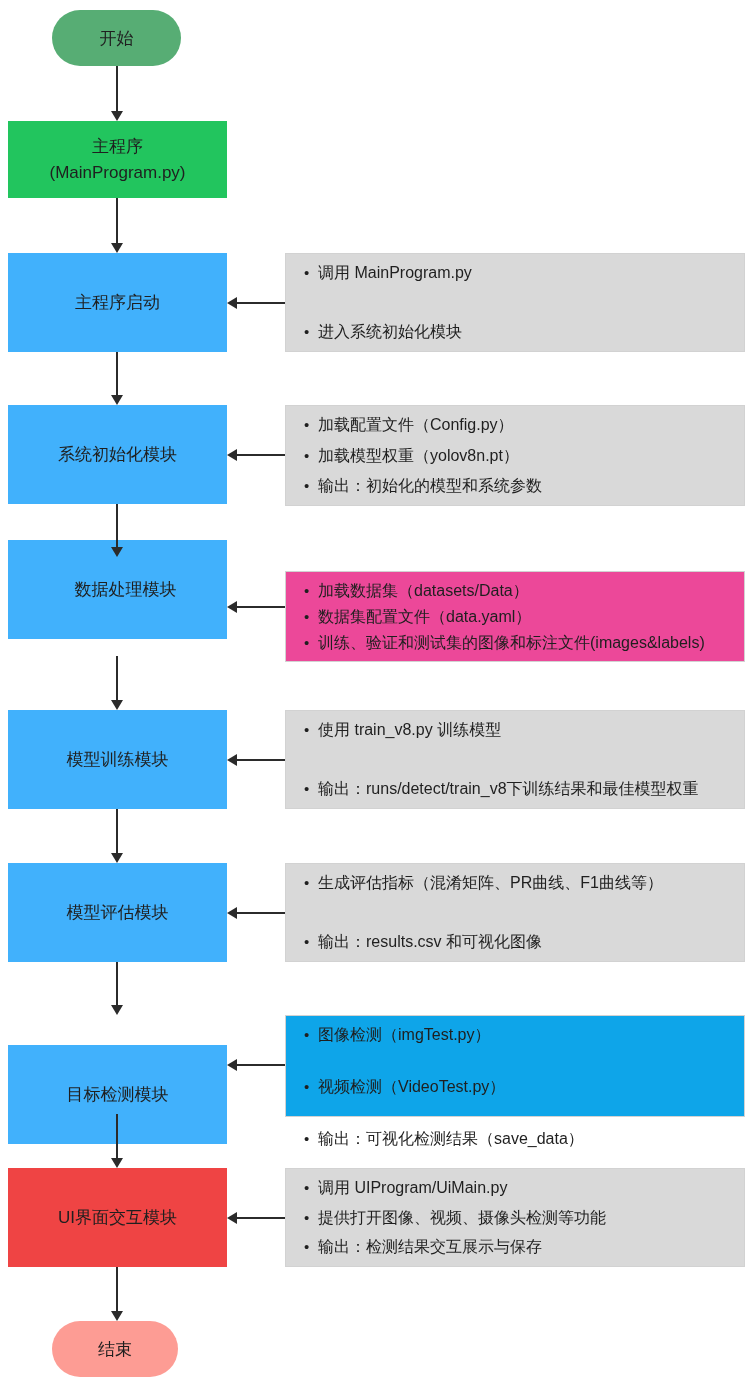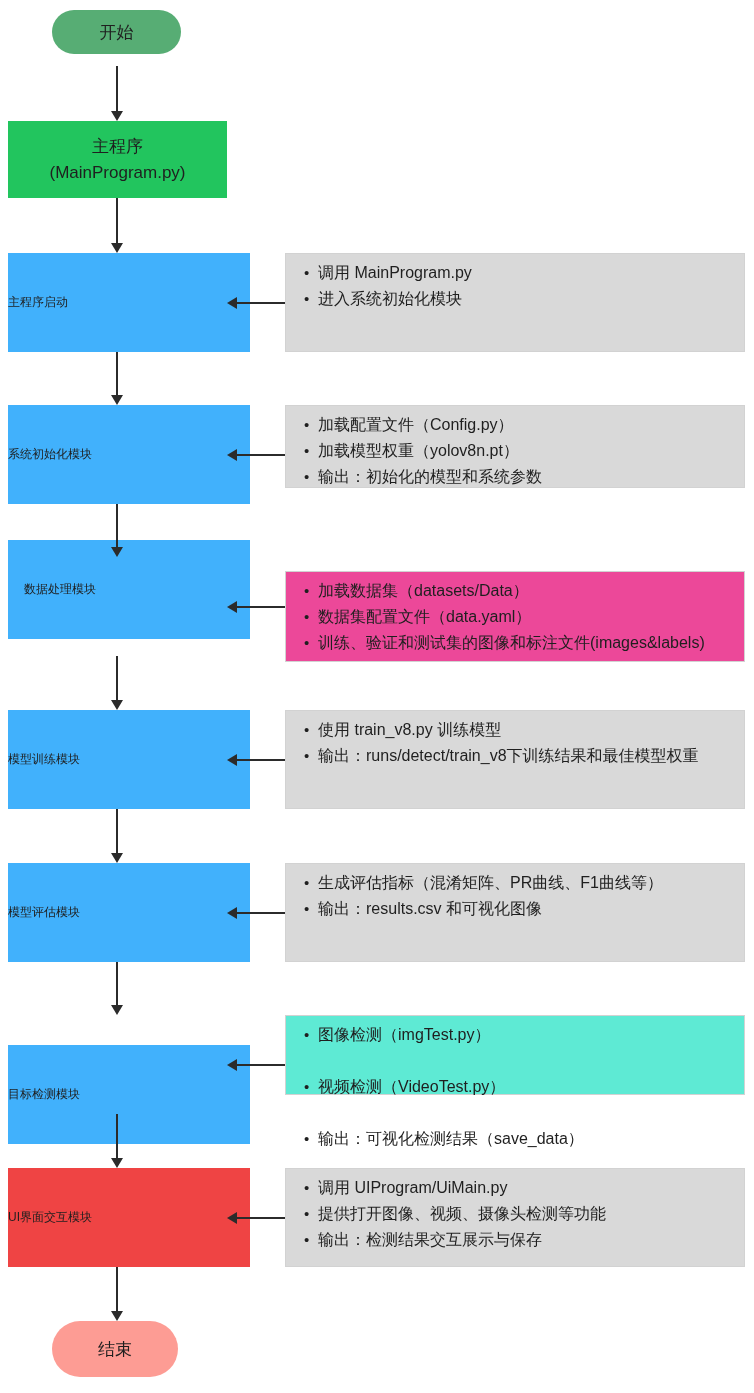--- a/index.html
+++ b/index.html
@@ -6,31 +6,31 @@
   #canvas{
     position:relative;width:754px;height:1393px;background:#ffffff;
     font-family:"Liberation Sans","DejaVu Sans",sans-serif;color:#1f1f1f;overflow:hidden;
   }
   .node{
     position:absolute;display:flex;align-items:center;justify-content:center;
     text-align:center;box-sizing:border-box;font-size:17px;
   }
   .pill{border-radius:29px;}
   .process-box{
-    position:absolute;left:8px;width:242px;display:flex;align-items:center;
-    text-align:center;box-sizing:border-box;font-size:12px;
+    position:absolute;left:8px;width:219px;display:flex;align-items:center;
+    justify-content:center;text-align:center;box-sizing:border-box;font-size:17px;
   }
   .main-box{
     position:absolute;left:8px;width:219px;display:flex;flex-direction:column;
     align-items:center;justify-content:center;text-align:center;box-sizing:border-box;
     font-size:17px;line-height:26px;
   }
   .note-box{
     position:absolute;left:285px;width:460px;display:flex;flex-direction:column;
-    justify-content:flex-start;box-sizing:border-box;padding:6px 12px 6px 32px;
+    justify-content:space-between;box-sizing:border-box;padding:6px 12px 6px 32px;
     font-size:16px;line-height:26px;border:1px solid #d2d2d2;
   }
   .note-line{position:relative;white-space:nowrap;}
   .note-line::before{content:"\2022";position:absolute;left:-14px;font-size:15px;}
   .vline{position:absolute;width:2px;}
   .hline{position:absolute;height:2px;}
   .arrow-down{
     position:absolute;width:0;height:0;
     border-left:6px solid transparent;border-right:6px solid transparent;
     border-top:10px solid #2b2b2b;
@@ -39,41 +39,41 @@
     position:absolute;width:0;height:0;
     border-top:6px solid transparent;border-bottom:6px solid transparent;
     border-right:10px solid #2b2b2b;
   }
 </style>
 </head>
 <body>
 
 <div id="canvas">
 
-  <div class="node pill" id="start-node" style="left: 52px; top: 10px; width: 129px; height: 44px; background: rgb(87, 173, 116);">
+  <div class="node pill" id="start-node" style="left: 52px; top: 10px; width: 129px; height: 56px; background: rgb(87, 173, 116);">
     <span>开始</span>
   </div>
 
   <div class="main-box" id="main-box" style="top: 121px; height: 77px; background: #22c55e;">
     <span>主程序</span>
     <span>(MainProgram.py)</span>
   </div>
 
   <div id="rows">
       <div class="process-box" style="top: 253px; height: 99px; background: rgb(65, 177, 252);">
         <div class="">主程序启动</div>
       </div>
       <div class="note-box" style="top: 253px; height: 99px; background: rgb(217, 217, 217);">
         <div class="note-line">调用 MainProgram.py</div>
         <div class="note-line">进入系统初始化模块</div>
       </div>
       <div class="process-box" style="top: 405px; height: 99px; background: rgb(65, 177, 252);">
         <div class="">系统初始化模块</div>
       </div>
-      <div class="note-box" style="top: 405px; height: 83px; background: rgb(217, 217, 217);">
+      <div class="note-box" style="top: 405px; height: 101px; background: rgb(217, 217, 217);">
         <div class="note-line">加载配置文件（Config.py）</div>
         <div class="note-line">加载模型权重（yolov8n.pt）</div>
         <div class="note-line">输出：初始化的模型和系统参数</div>
       </div>
       <div class="process-box" style="top: 540px; height: 99px; background: rgb(65, 177, 252); padding-left: 16px;">
         <div class="">数据处理模块</div>
       </div>
       <div class="note-box" style="top: 571px; height: 91px; background: #ec4899;">
         <div class="note-line">加载数据集（datasets/Data）</div>
         <div class="note-line">数据集配置文件（data.yaml）</div>
@@ -89,21 +89,21 @@
       <div class="process-box" style="top: 863px; height: 99px; background: rgb(65, 177, 252);">
         <div class="">模型评估模块</div>
       </div>
       <div class="note-box" style="top: 863px; height: 99px; background: rgb(217, 217, 217);">
         <div class="note-line">生成评估指标（混淆矩阵、PR曲线、F1曲线等）</div>
         <div class="note-line">输出：results.csv 和可视化图像</div>
       </div>
       <div class="process-box" style="top: 1045px; height: 99px; background: rgb(65, 177, 252);">
         <div class="">目标检测模块</div>
       </div>
-      <div class="note-box" style="top: 1015px; height: 80px; background: #5eead4; gap: 26px;">
+      <div class="note-box" style="top: 1015px; height: 102px; background: #0ea5e9; gap: 26px;">
         <div class="note-line">图像检测（imgTest.py）</div>
         <div class="note-line">视频检测（VideoTest.py）</div>
         <div class="note-line">输出：可视化检测结果（save_data）</div>
       </div>
       <div class="process-box" style="top: 1168px; height: 99px; background: #ef4444;">
         <div class="">UI界面交互模块</div>
       </div>
       <div class="note-box" style="top: 1168px; height: 99px; background: rgb(217, 217, 217);">
         <div class="note-line">调用 UIProgram/UiMain.py</div>
         <div class="note-line">提供打开图像、视频、摄像头检测等功能</div>

